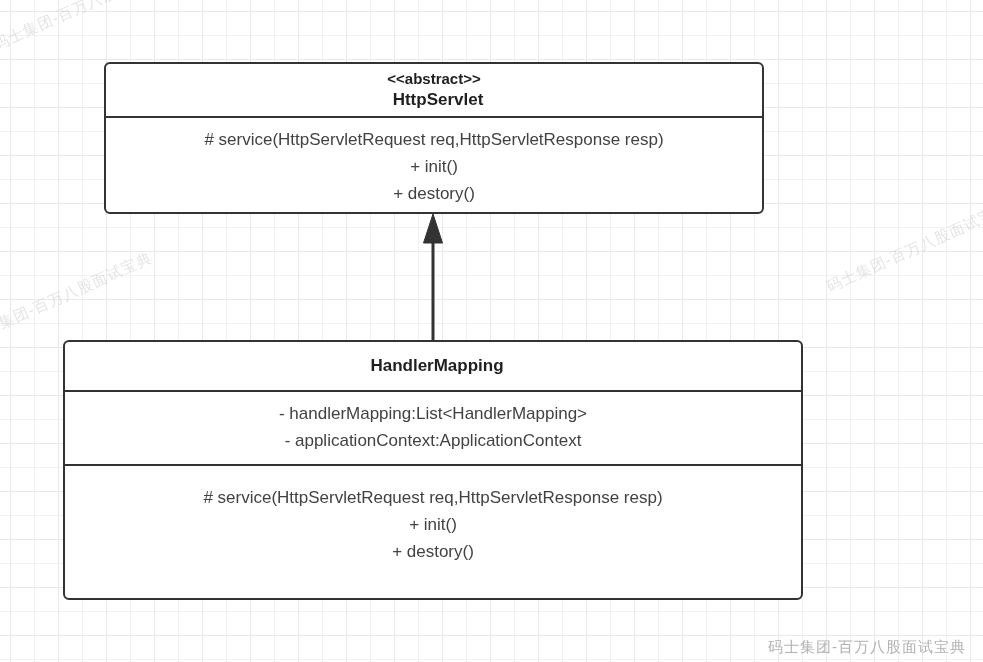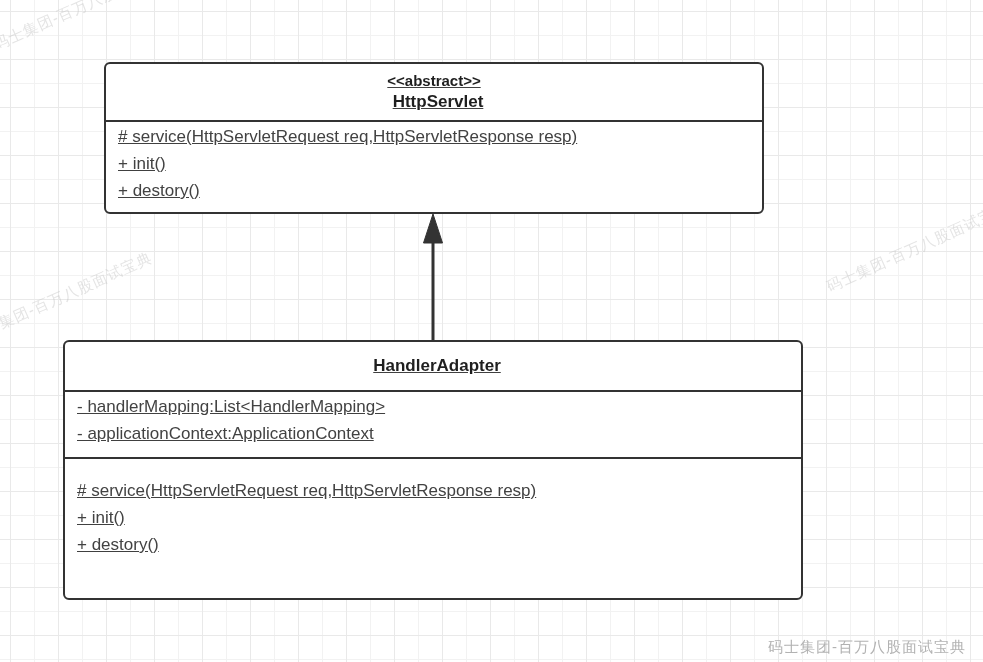--- a/index.html
+++ b/index.html
@@ -19,44 +19,44 @@
     color:#404040;
   }
   .uml-class{
     position:absolute;
     background:#ffffff;
     border:2.5px solid #333333;
     border-radius:6px;
     box-sizing:border-box;
     display:flex;
     flex-direction:column;
-    text-decoration:underline;
   }
   .class-http{ left:104px; top:62px; width:660px; height:152px; }
   .class-dispatch{ left:63px; top:340px; width:740px; height:260px; }
   .uml-title{
     text-align:center;
     font-weight:bold;
     color:#1f1f1f;
     border-bottom:2.5px solid #333333;
     display:flex;
     flex-direction:column;
     justify-content:center;
     padding:4px 0 5px 0;
   }
   .class-http .uml-title{ height:48px; }
   .class-dispatch .uml-title{ height:39px; }
   .stereotype{ font-size:15px; line-height:21px; }
   .cls-name{ font-size:17px; line-height:22px;padding-left:8px; }
   .uml-section{
-    padding:1px 12px 8px 12px;
+    padding:8px 12px 8px 12px;
     font-size:17px;
     line-height:27px;
     color:#424242;
     box-sizing:border-box;
+    text-align:center;
   }
   .uml-section.fields{ border-bottom:2.5px solid #333333; padding-bottom:10px;}
   .uml-section.methods-2{ padding-top:18px; }
   .member{ white-space:pre; }
   .arrow-layer{
     position:absolute; left:0; top:0; width:983px; height:662px;
     pointer-events:none;
   }
   .watermark-bottom{
     position:absolute;
@@ -98,21 +98,21 @@
     </div>
     <div class="uml-section methods">
       <div class="member"># service(HttpServletRequest req,HttpServletResponse resp)</div>
       <div class="member">+ init()</div>
       <div class="member">+ destory()</div>
     </div>
   </div>
 
   <div class="uml-class class-dispatch">
     <div class="uml-title">
-      <div class="cls-name">HandlerAdapter</div>
+      <div class="cls-name">HandlerMapping</div>
     </div>
     <div class="uml-section fields">
       <div class="member">- handlerMapping:List&lt;HandlerMapping&gt;</div>
       <div class="member">- applicationContext:ApplicationContext</div>
     </div>
     <div class="uml-section methods-2">
       <div class="member"># service(HttpServletRequest req,HttpServletResponse resp)</div>
       <div class="member">+ init()</div>
       <div class="member">+ destory()</div>
     </div>

